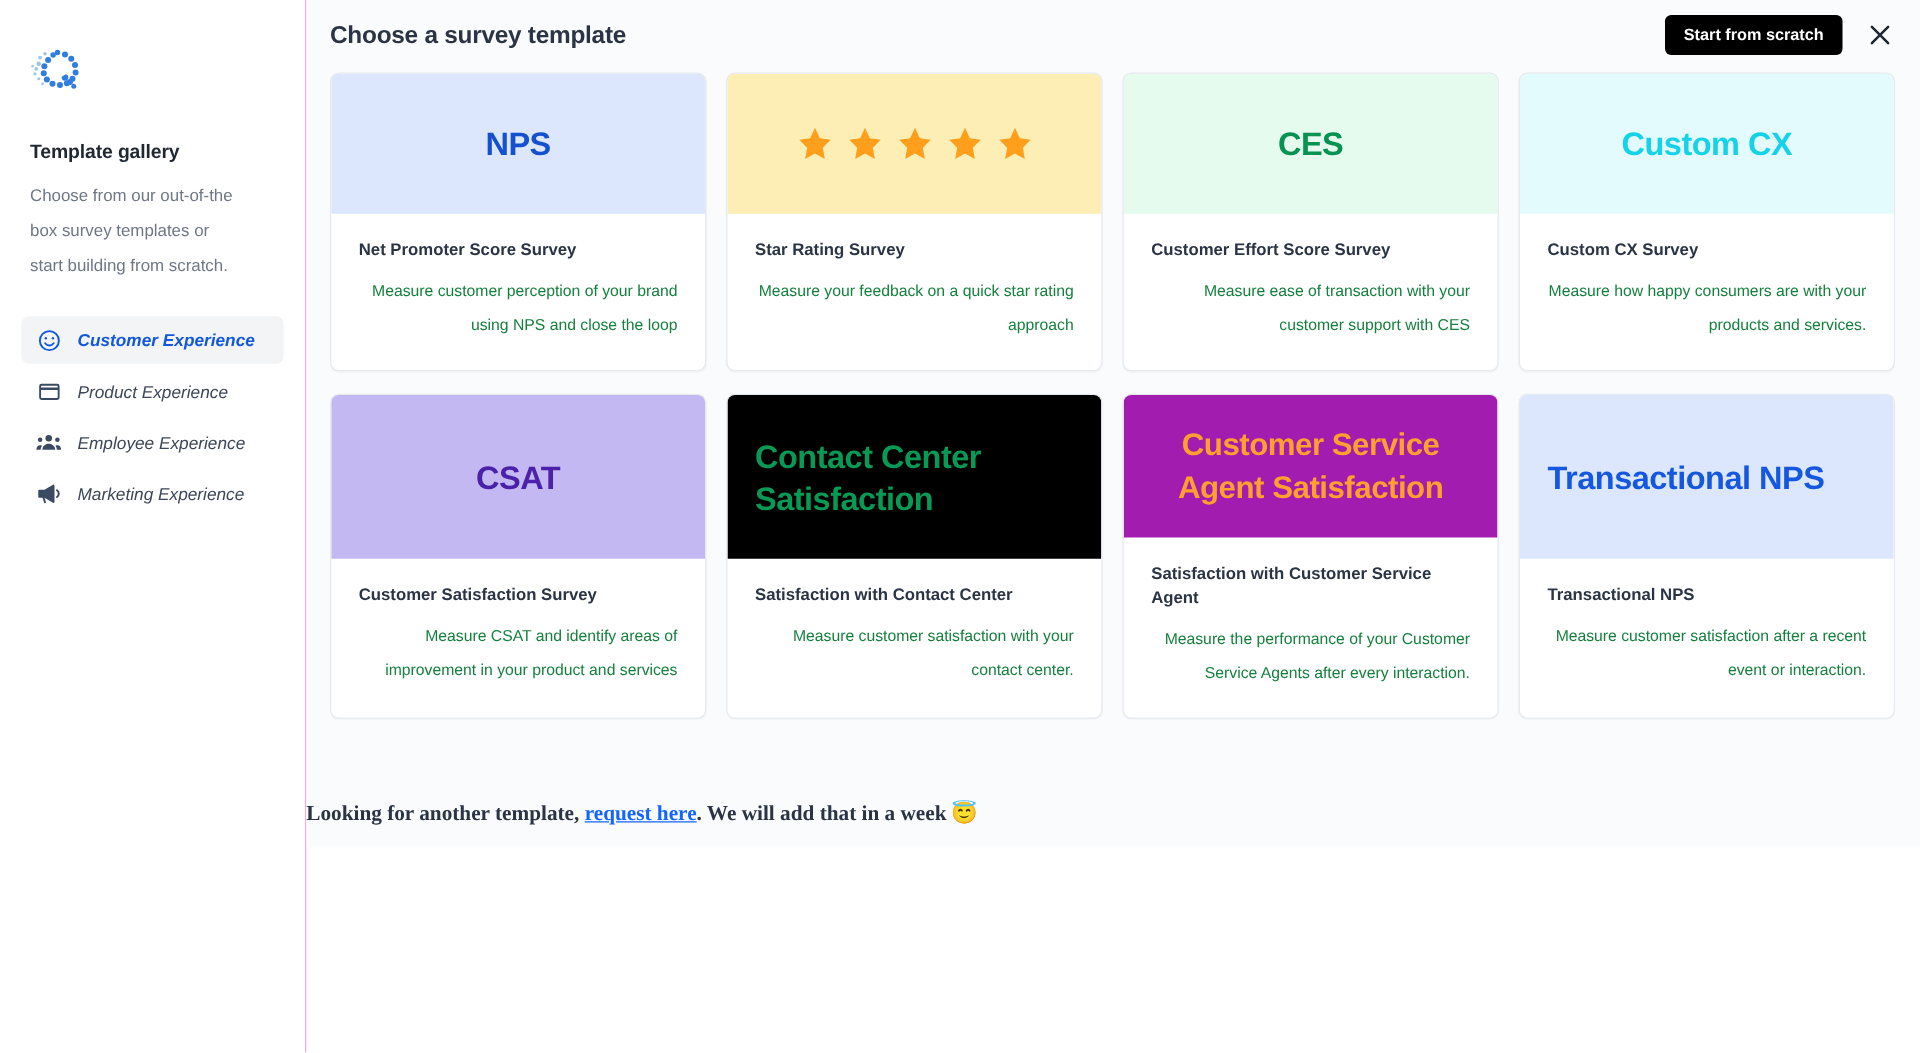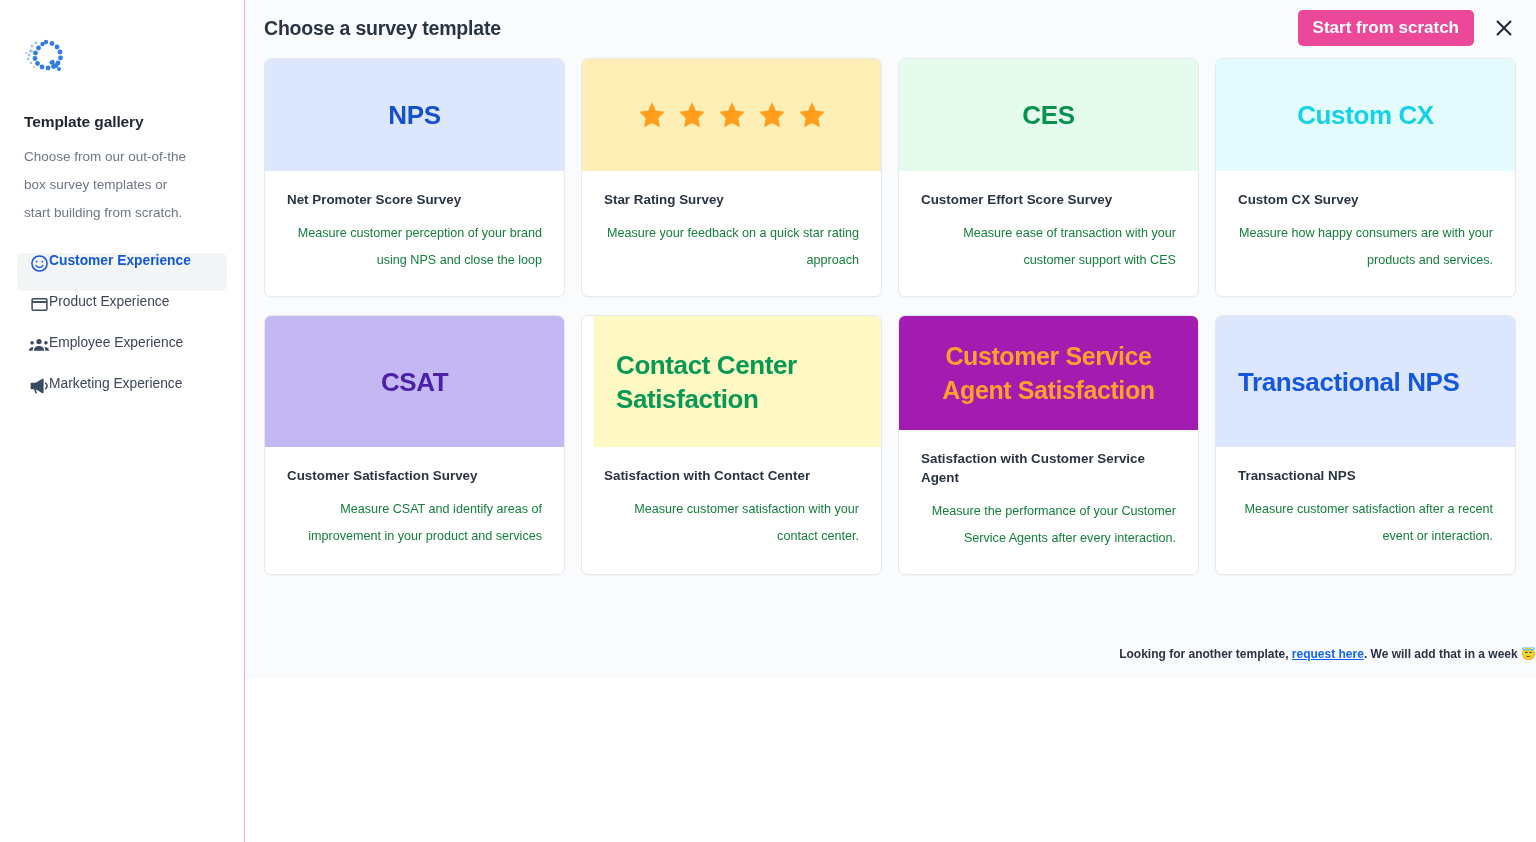--- a/index.html
+++ b/index.html
@@ -57,26 +57,28 @@
     margin: 12px 0 0 7px;
     width: 170px;
   }
 
   .nav {
     margin-top: 26px;
   }
 
   .nav-item {
     display: flex;
-    gap: 0;
+    align-items: center;
+    gap: 13px;
     height: 38px;
     padding: 0 12px;
     border-radius: 6px;
     cursor: pointer;
     margin-bottom: 3px;
+    font-style: italic;
   }
   .nav-item.active {
     background: #f2f4f6;
   }
   .nav-item .nav-ico {
     width: 20px;
     height: 20px;
     display: flex;
     align-items: center;
     justify-content: center;
@@ -118,26 +120,26 @@
   }
 
   .topbar-right {
     margin-left: auto;
     display: flex;
     align-items: center;
     gap: 16px;
   }
 
   .scratch-btn {
-    background: #ec4899;
+    background: #000000;
     color: #ffffff;
     border: none;
     border-radius: 5px;
     font-family: "Liberation Sans", sans-serif;
-    font-size: 17px;
+    font-size: 13px;
     font-weight: bold;
     padding: 9px 15px 10px 15px;
     cursor: pointer;
     line-height: 1;
   }
 
   .close-btn {
     width: 28px;
     height: 28px;
     display: flex;
@@ -217,24 +219,25 @@
   .row2 .card { height: 260px; }
 
   .grid-row2 { margin-top: 16px; }
 
   
   .footer {
     position: absolute;
     left: 0;
     right: 0;
     bottom: 17px;
-    text-align: right;
-    font-size: 12px;
+    text-align: left;
+    font-size: 17px;
     color: #2b3445;
     font-weight: bold;
+    font-family: Liberation Serif, serif;
   }
   .footer a {
     color: #1464ff;
     text-decoration: underline;
     cursor: pointer;
   }
   .footer .plain { font-weight: bold; }
   .footer .emoji { font-weight: normal; }
 </style>
 </head>
@@ -416,21 +419,21 @@
         <div class="card-banner center" style="background: rgb(195, 184, 242);">
           <div class="banner-text" style="color: rgb(74, 33, 168);">CSAT</div>
         </div>
         <div class="card-body">
           <div class="card-title">Customer Satisfaction Survey</div>
           <div class="card-desc">Measure CSAT and identify areas of improvement in your product and services</div>
         </div>
       </div>
 
       <div class="card">
-        <div class="card-banner left" style="background: #fef9c3; margin-left: 12px;">
+        <div class="card-banner left" style="background: #000000;">
           <div class="banner-text" style="color: rgb(8, 154, 85);">Contact Center Satisfaction</div>
         </div>
         <div class="card-body">
           <div class="card-title">Satisfaction with Contact Center</div>
           <div class="card-desc">Measure customer satisfaction with your contact center.</div>
         </div>
       </div>
 
       <div class="card">
         <div class="card-banner center" style="background: #a21caf;">

